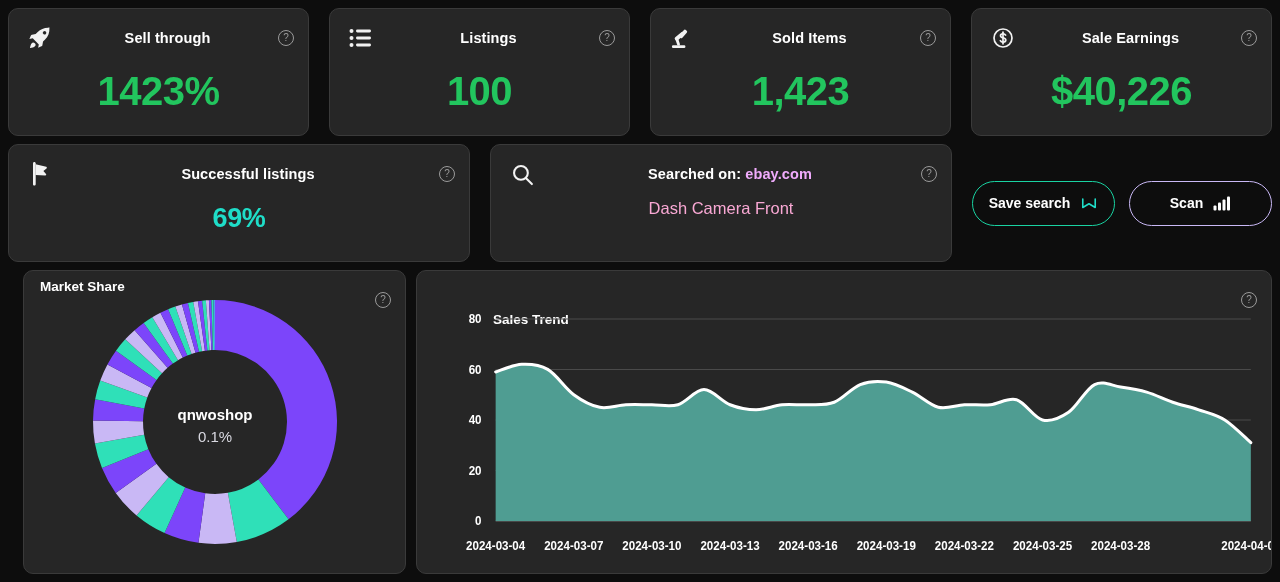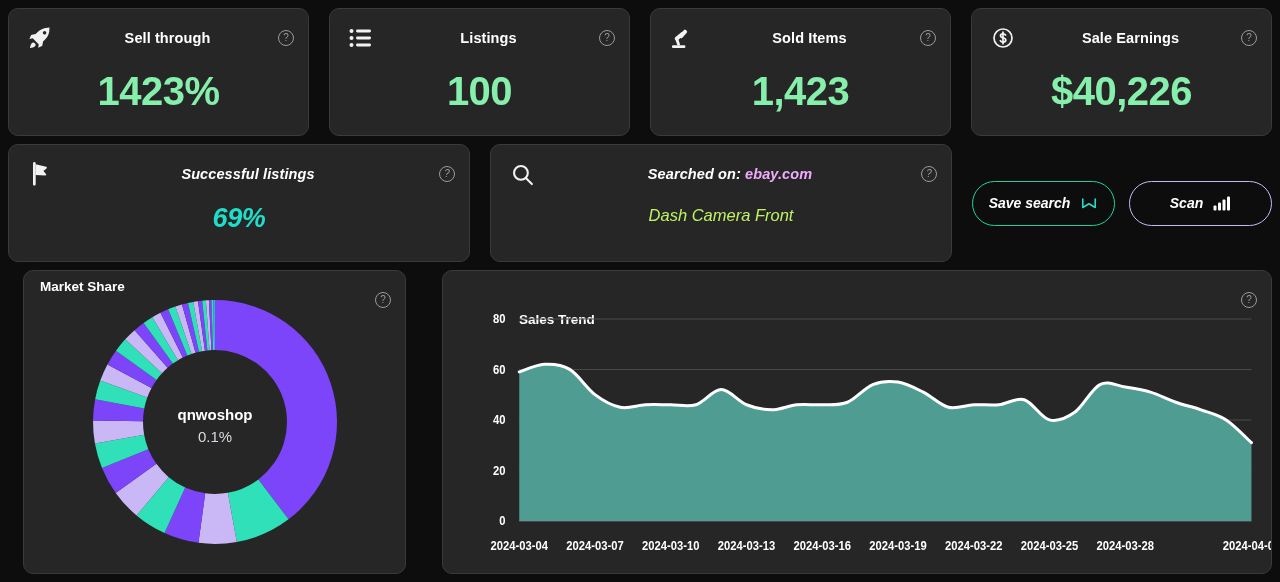--- a/index.html
+++ b/index.html
@@ -15,21 +15,21 @@
     background: #262626;
     border: 1px solid #3a3a3a;
     border-radius: 10px;
     position: relative;
   }
 
   
   .row1 { display: flex; gap: 20px; height: 128px; flex: none; }
   .row1 > .card { flex: 1 1 0; }
 
-  .row2 { display: flex; gap: 20px; height: 118px; flex: none; font-style: italic; }
+  .row2 { display: flex; gap: 20px; height: 118px; flex: none; }
   .row2 > .stat-card { flex: 1 1 0; }
   .row2 .actions { width: 300px; flex: none; display: flex; 
                    align-items: center; justify-content: center; gap: 14px; }
 
   .card-head {
     display: flex; align-items: center; gap: 14px;
     padding: 12px 14px 0 14px;
     height: 46px;
   }
   .icon-slot { width: 34px; height: 30px; display: flex; align-items: center; justify-content: center; flex: none; }
@@ -40,46 +40,46 @@
   }
   .help {
     width: 16px; height: 16px; border-radius: 50%;
     border: 1.4px solid #9a9a9a; color: #9a9a9a;
     font-size: 10px; line-height: 13px; text-align: center; flex: none;
     font-family: "Liberation Sans", sans-serif;
   }
   .help.hidden { visibility: hidden; }
 
   .big-value {
-    color: #86efac; font-weight: bold;
+    color: #22c55e; font-weight: bold;
     text-align: center;
     font-size: 40px; letter-spacing: -0.5px;
     margin-top: 14px;
   }
   .mid-value {
     color: #1fddc8; font-weight: bold; text-align: center;
     font-size: 27px; margin-top: 12px; letter-spacing: -0.3px;
   }
-  .sub-value { color: #bef264; font-size: 16.5px; text-align: center; margin-top: 15px; }
+  .sub-value { color: #f9a8d4; font-size: 16.5px; text-align: center; margin-top: 8px; }
   .link-accent { color: #f0abfc; font-weight: bold; }
 
   
   .btn {
     width: 170px; height: 45px; border-radius: 24px;
     background: #0d0d0d;
     display: flex; align-items: center; justify-content: center; gap: 10px;
     color: #ffffff; font-size: 14px; font-weight: bold;
     cursor: pointer;
   }
   .btn-save { border: 1.6px solid #19d3a2; }
   .btn-scan { border: 1.6px solid #c9b8f5; }
   .btn .bicon { display: flex; align-items: center; }
 
   
-  .row3 { display: flex; gap: 36px; flex: 1 1 auto; min-height: 0; padding-left: 15px; }
+  .row3 { display: flex; gap: 10px; flex: 1 1 auto; min-height: 0; padding-left: 15px; }
   .market-card { width: 383px; flex: none; }
   .trend-card  { flex: 1 1 auto; }
 
   .chart-title {
     position: absolute; left: 16px; top: 8px;
     color: #ffffff; font-size: 13.5px; font-weight: bold;
   }
   .chart-title.indent { left: 76px; top: 20px; margin-top: 21px; }
   .help-abs { position: absolute; right: 14px; top: 21px; }
   .help-abs2 { position: absolute; right: 14px; top: 21px; }

